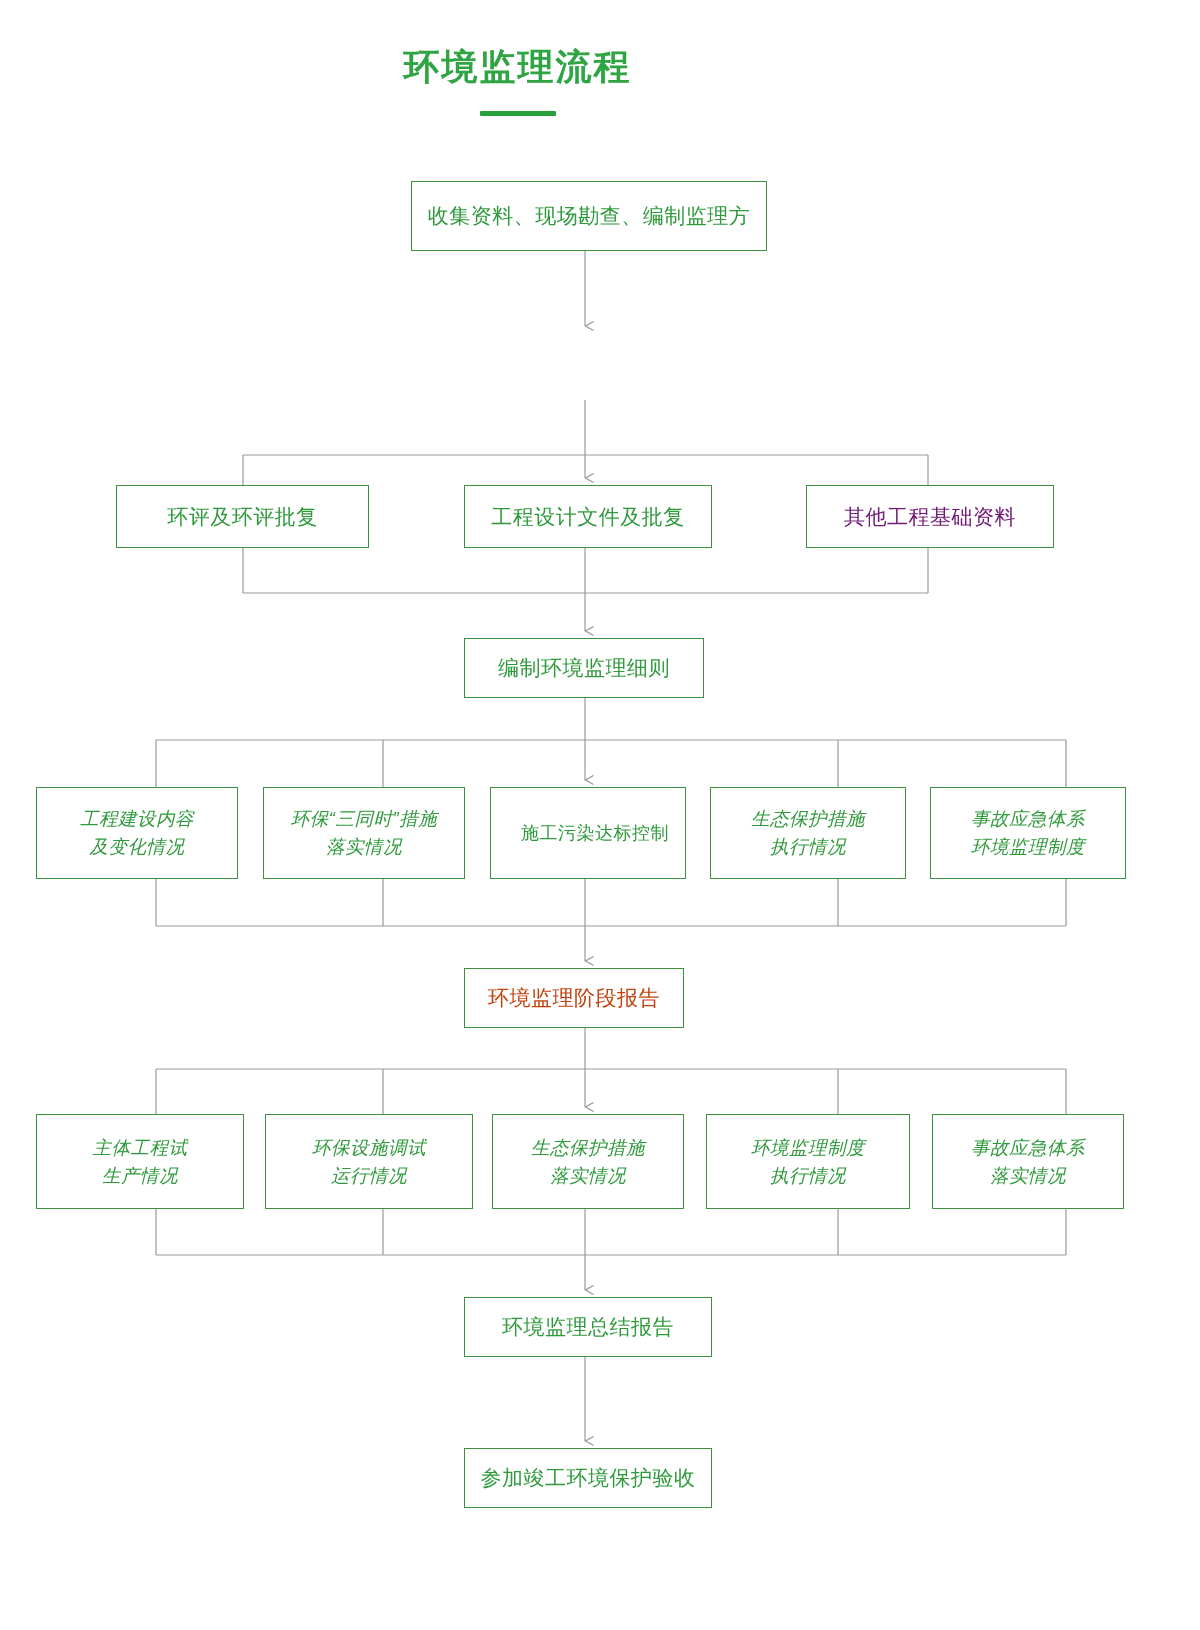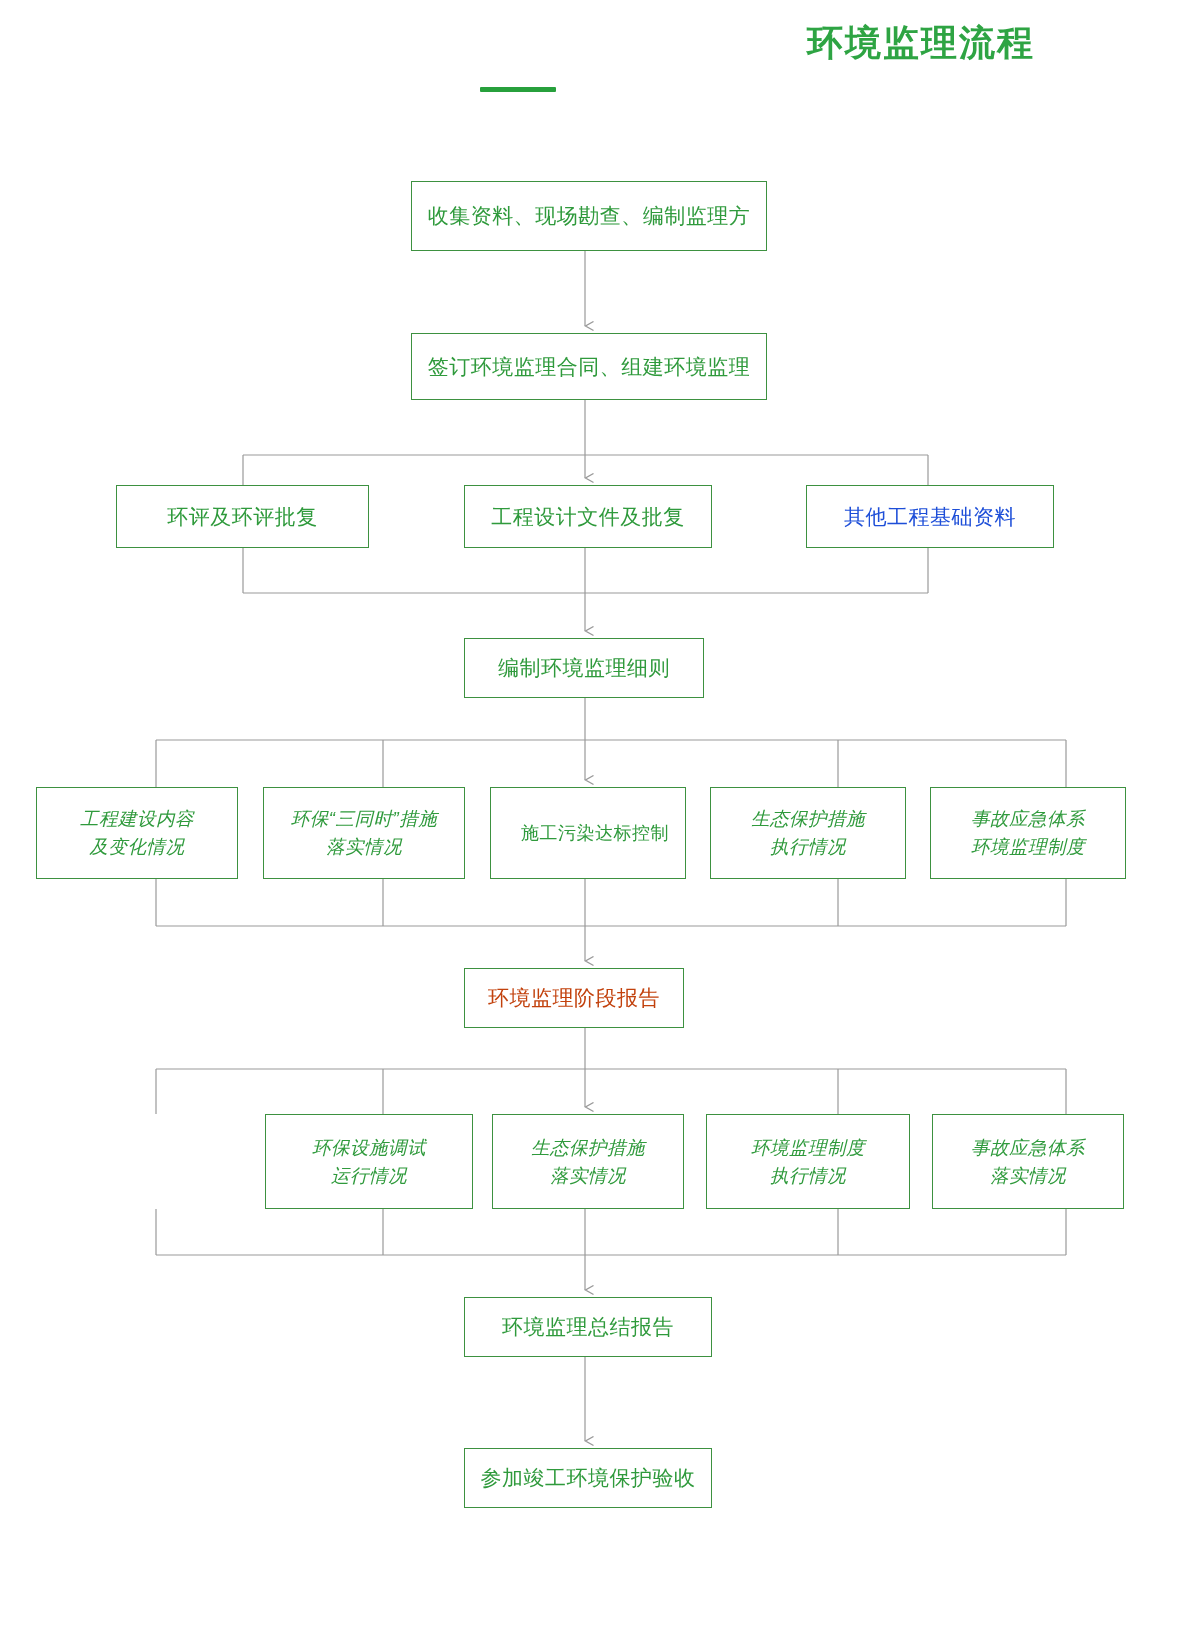--- a/index.html
+++ b/index.html
@@ -12,23 +12,23 @@
     width: 1200px;
     height: 1630px;
     position: relative;
     font-family: "Liberation Sans", "DejaVu Sans", sans-serif;
     overflow: hidden;
   }
 
   
   #title-block {
     position: absolute;
-    left: 0; top: 20px;
+    left: 0; top: 44px;
     width: 1035px;
-    text-align: right;
+    text-align: center;
   }
   #page-title {
     font-size: 36px;
     font-weight: 700;
     color: #2ea443;
     letter-spacing: 2px;
     line-height: 1.25;
     margin: 0;
   }
   #title-accent {
@@ -131,35 +131,36 @@
       <line x1="838" y1="1209" x2="838" y2="1255"></line>
       <line x1="1066" y1="1209" x2="1066" y2="1255"></line>
       <line x1="156" y1="1255" x2="1066" y2="1255"></line>
       <line x1="585" y1="1209" x2="585" y2="1290" marker-end="url(#arrowhead)"></line>
 
       <line x1="585" y1="1357" x2="585" y2="1441" marker-end="url(#arrowhead)"></line>
     </g>
   </svg>
 
   <div class="node" style="left: 411px; top: 181px; width: 356px; height: 70px; border-color: rgb(61, 145, 64); color: rgb(47, 154, 60);">收集资料、现场勘查、编制监理方</div>
-  <div class="node" style="left: 411px; top: 333px; width: 356px; height: 67px; border-color: rgb(61, 145, 64); color: rgb(47, 154, 60);">签订环境监理合同、组建环境监理</div>
   <div class="node" style="left: 116px; top: 485px; width: 253px; height: 63px; border-color: rgb(61, 145, 64); color: rgb(47, 154, 60);">环评及环评批复</div>
   <div class="node" style="left: 464px; top: 485px; width: 248px; height: 63px; border-color: rgb(61, 145, 64); color: rgb(47, 154, 60);">工程设计文件及批复</div>
-  <div class="node" style="left: 806px; top: 485px; width: 248px; height: 63px; border-color: rgb(61, 145, 64); color: #1d4ed8;">其他工程基础资料</div>
+  <div class="node" style="left: 806px; top: 485px; width: 248px; height: 63px; border-color: rgb(61, 145, 64); color: #701a75;">其他工程基础资料</div>
   <div class="node" style="left: 464px; top: 638px; width: 240px; height: 60px; border-color: rgb(61, 145, 64); color: rgb(47, 154, 60);">编制环境监理细则</div>
   <div class="node two-line" style="left: 36px; top: 787px; width: 202px; height: 92px; border-color: rgb(61, 145, 64); color: rgb(47, 154, 60);">工程建设内容
 及变化情况</div>
   <div class="node two-line" style="left: 263px; top: 787px; width: 202px; height: 92px; border-color: rgb(61, 145, 64); color: rgb(47, 154, 60);">环保“三同时”措施
 落实情况</div>
   <div class="node small" style="left: 490px; top: 787px; width: 196px; height: 92px; border-color: rgb(61, 145, 64); color: rgb(47, 154, 60); padding-left: 20px;">施工污染达标控制</div>
   <div class="node two-line" style="left: 710px; top: 787px; width: 196px; height: 92px; border-color: rgb(61, 145, 64); color: rgb(47, 154, 60);">生态保护措施
 执行情况</div>
   <div class="node two-line" style="left: 930px; top: 787px; width: 196px; height: 92px; border-color: rgb(61, 145, 64); color: rgb(47, 154, 60);">事故应急体系
 环境监理制度</div>
   <div class="node" style="left: 464px; top: 968px; width: 220px; height: 60px; border-color: rgb(61, 145, 64); color: #c2410c; text-align: center;">环境监理阶段报告</div>
+  <div class="node two-line" style="left: 36px; top: 1114px; width: 208px; height: 95px; border-color: rgb(61, 145, 64); color: rgb(47, 154, 60);">主体工程试
+生产情况</div>
   <div class="node two-line" style="left: 265px; top: 1114px; width: 208px; height: 95px; border-color: rgb(61, 145, 64); color: rgb(47, 154, 60);">环保设施调试
 运行情况</div>
   <div class="node two-line" style="left: 492px; top: 1114px; width: 192px; height: 95px; border-color: rgb(61, 145, 64); color: rgb(47, 154, 60);">生态保护措施
 落实情况</div>
   <div class="node two-line" style="left: 706px; top: 1114px; width: 204px; height: 95px; border-color: rgb(61, 145, 64); color: rgb(47, 154, 60);">环境监理制度
 执行情况</div>
   <div class="node two-line" style="left: 932px; top: 1114px; width: 192px; height: 95px; border-color: rgb(61, 145, 64); color: rgb(47, 154, 60);">事故应急体系
 落实情况</div>
   <div class="node" style="left: 464px; top: 1297px; width: 248px; height: 60px; border-color: rgb(61, 145, 64); color: rgb(47, 154, 60);">环境监理总结报告</div>
   <div class="node" style="left: 464px; top: 1448px; width: 248px; height: 60px; border-color: rgb(61, 145, 64); color: rgb(47, 154, 60);">参加竣工环境保护验收</div>

